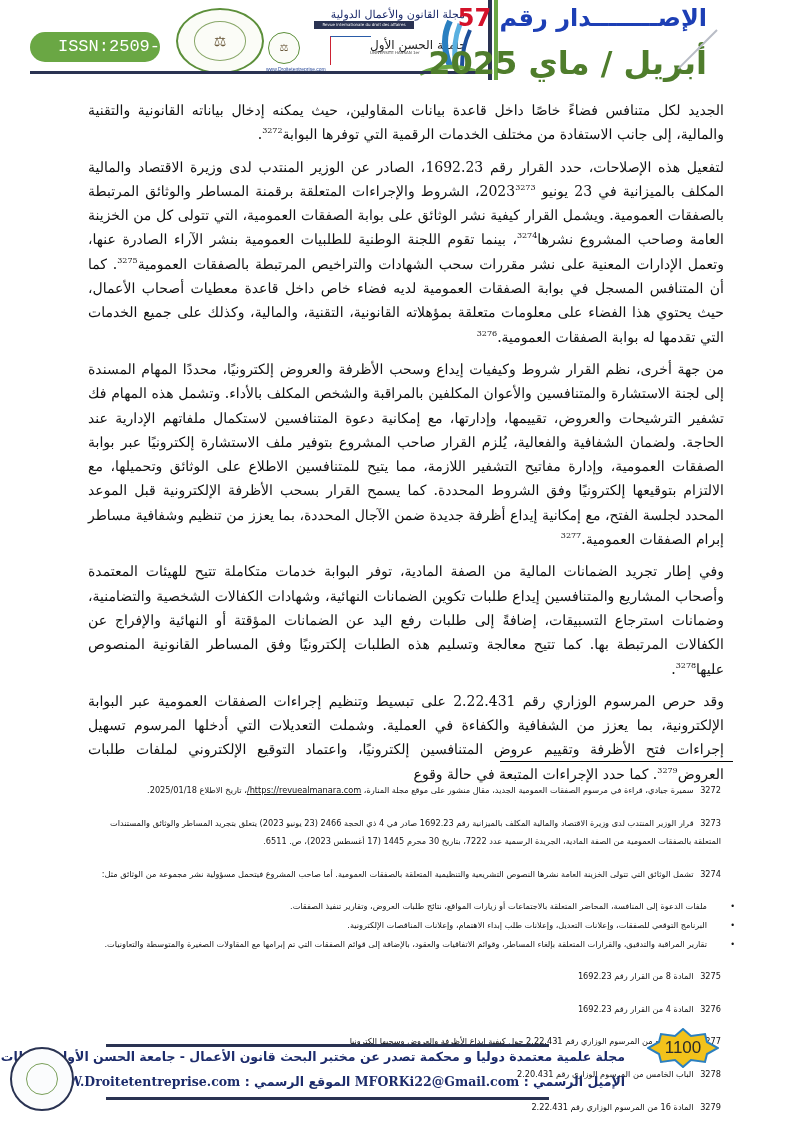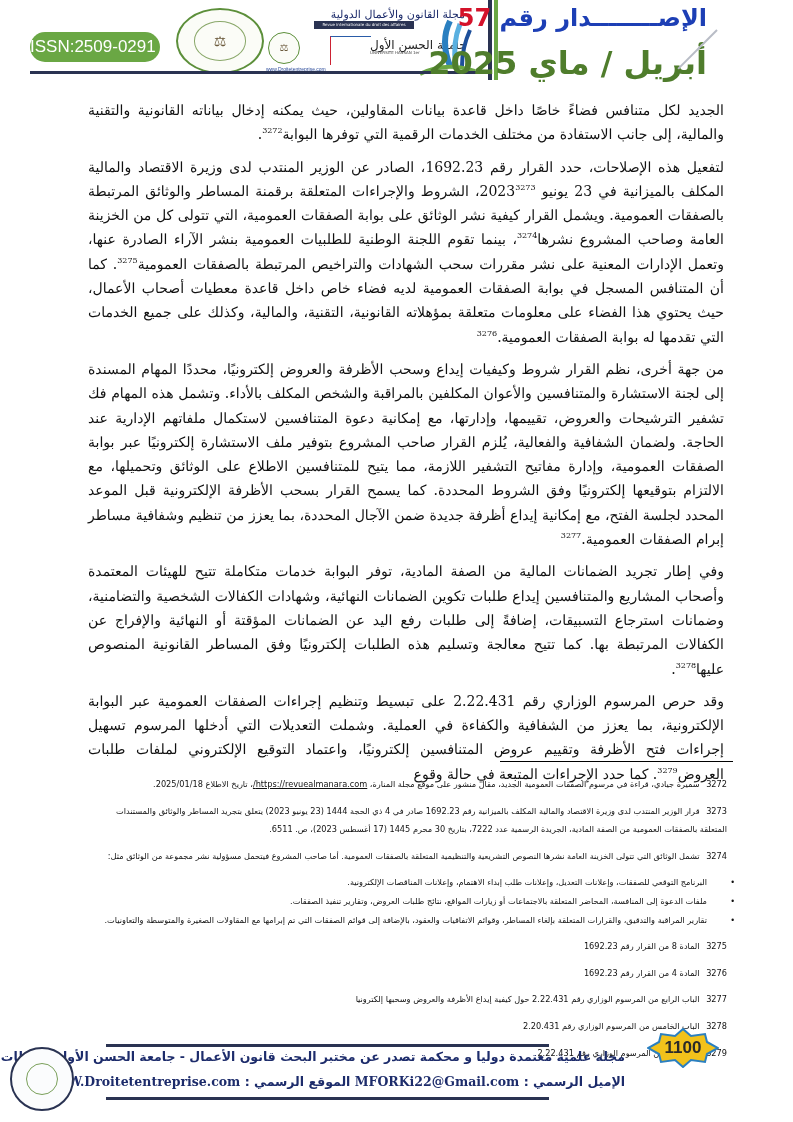--- a/index.html
+++ b/index.html
@@ -1,19 +1,19 @@
 <!DOCTYPE html>
 <html><head>
 <meta charset="utf-8">
 <style>
   html, body { margin:0; padding:0; background:#fff; }
   body { width:793px; height:1122px; position:relative; overflow:hidden; font-family:"DejaVu Sans", sans-serif; color:#111; }
   
   .header { position:absolute; left:0; top:0; width:793px; height:86px; }
-  .issn { position:absolute; left:30px; top:32px; width:130px; height:30px; background:#6aa744; border-radius:15px; color:#fff; font-family:Liberation Sans, sans-serif; font-size:17px; line-height:30px; text-align:left; }
+  .issn { position:absolute; left:30px; top:32px; width:130px; height:30px; background:#6aa744; border-radius:15px; color:#fff; font-family:Liberation Mono, monospace; font-size:17px; line-height:30px; text-align:right; }
   .seal { position:absolute; border-radius:50%; border:2px solid #5c8f3a; background:#fbfcf7; display:flex; align-items:center; justify-content:center; }
   .seal-lab { left:176px; top:8px; width:84px; height:62px; }
   .seal-inner { width:60%; height:60%; border-radius:50%; border:1px solid #8aa86a; display:flex; align-items:center; justify-content:center; font-size:14px; color:#6b5a3c; }
   .journal-logo { position:absolute; left:250px; top:6px; width:225px; height:64px; }
   .journal-title-ar { position:absolute; right:10px; top:2px; font-size:11px; color:#1d2c6b; font-family:"DejaVu Serif", serif; }
   .journal-subtitle { position:absolute; left:64px; top:15px; width:100px; height:8px; background:#2a3352; color:#fff; font-size:4px; line-height:8px; text-align:center; overflow:hidden; }
   .journal-seal { position:absolute; left:18px; top:26px; width:30px; height:30px; border-radius:50%; border:1.5px solid #5c8f3a; background:#fbfcf7; font-size:10px; text-align:center; line-height:30px; color:#6b5a3c; }
   .uni-logo { position:absolute; left:80px; top:30px; width:40px; height:28px; border-left:1.5px solid #c23; border-top:1.5px solid #2a5ca8; }
   .uni-text { position:absolute; left:120px; top:32px; font-size:12px; color:#222; }
   .uni-text2 { position:absolute; left:120px; top:44px; font-size:4px; color:#444; }
@@ -26,35 +26,35 @@
   .issue-num { color:#d4122a; }
   .issue-date { position:absolute; right:86px; top:44px; font-size:32px; font-weight:bold; color:#4f7d2c; font-family:"DejaVu Sans", sans-serif; direction:rtl; white-space:nowrap;text-align:right; }
   .diag-line { position:absolute; left:716px; top:30px; width:2px; height:55px; background:#b8bcc6; transform:rotate(45deg); transform-origin:top; }
   
   .content { position:absolute; left:80px; top:90px; width:652px; direction:rtl; text-align:justify; font-family:"DejaVu Serif", serif; font-size:14px; line-height:24.3px; }
   .content p { margin:8px; text-align-last:right; }
   sup { font-size:8px; line-height:0; vertical-align:super; }
   
   .fn-rule { position:absolute; right:60px; top:761px; width:233px; height:1px; background:#000; }
   .footnotes { position:absolute; left:80px; top:767px; width:655px; direction:rtl; font-family:"DejaVu Sans", sans-serif; font-size:8.2px; line-height:18.6px; color:#111; }
-  .footnotes p { margin:8px; }
+  .footnotes p { margin:14px; }
   .fn-num { margin-left:4px; }
   .footnotes ul { margin:0; padding:0 28px 0 0; list-style:none; }
   .footnotes li { position:relative; }
   .footnotes li::before { content:"•"; position:absolute; right:-28px; }
   .fn-link { color:#111; text-decoration:underline; }
   
   .footer-rule-top { position:absolute; left:106px; top:1044px; width:443px; height:3px; background:#2a3352; }
   .footer-rule-bot { position:absolute; left:106px; top:1097px; width:443px; height:3px; background:#2a3352; }
   .footer-line1 { position:absolute; right:168px; top:1049px; font-size:12.5px; font-weight:bold; color:#1d2c6b; direction:rtl; white-space:nowrap; font-family:"DejaVu Sans", sans-serif; }
   .footer-line2 { position:absolute; right:168px; top:1074px; font-size:12.5px; font-weight:bold; color:#1d2c6b; direction:rtl; white-space:nowrap; font-family:"DejaVu Sans", sans-serif; }
   .footer-line2 .latin { font-family:"DejaVu Serif", serif; }
   .page-badge { position:absolute; left:647px; top:1028px; width:72px; height:40px; }
   .page-badge svg { position:absolute; left:0; top:0; }
-  .page-num { position:absolute; left:0; top:0; width:72px; height:40px; line-height:40px; text-align:center; font-size:17px; font-weight:bold; color:#2a2a2a; font-family:"Liberation Sans", sans-serif; }
+  .page-num { position:absolute; left:0; top:0; width:72px; height:40px; line-height:40px; text-align:center; font-size:17px; font-weight:normal; color:#2a2a2a; font-family:"Liberation Sans", sans-serif; }
   .editor-seal { position:absolute; left:10px; top:1047px; width:60px; height:60px; border-radius:50%; border:2px solid #2a3352; background:#fbfcfd; }
   .editor-seal-inner { position:absolute; left:14px; top:14px; width:30px; height:30px; border-radius:50%; border:1px solid #7aa05a; }
 </style>
 </head>
 <body>
 
 <div class="header">
   <div class="issn">ISSN:2509-0291</div>
 
   <div class="seal seal-lab">
@@ -108,29 +108,29 @@
 </div>
 
 <div class="fn-rule"></div>
 <div class="footnotes">
   <p>
     <span class="fn-num">3272</span>
     <span>سميرة جيادي، قراءة في مرسوم الصفقات العمومية الجديد، مقال منشور على موقع مجلة المنارة، </span><span class="fn-link">https://revuealmanara.com/</span><span>، تاريخ الاطلاع 2025/01/18.</span>
   </p>
   <p>
     <span class="fn-num">3273</span>
-    <span>قرار الوزير المنتدب لدى وزيرة الاقتصاد والمالية المكلف بالميزانية رقم 1692.23 صادر في 4 ذي الحجة 1444 (23 يونيو 2023) يتعلق بتجريد المساطر والوثائق والمستندات المتعلقة بالصفقات العمومية من الصفة المادية، الجريدة الرسمية عدد 7222، بتاريخ 30 محرم 1445 (17 أغسطس 2023)، ص. 6511.</span>
+    <span>قرار الوزير المنتدب لدى وزيرة الاقتصاد والمالية المكلف بالميزانية رقم 1692.23 صادر في 4 ذي الحجة 2466 (23 يونيو 2023) يتعلق بتجريد المساطر والوثائق والمستندات المتعلقة بالصفقات العمومية من الصفة المادية، الجريدة الرسمية عدد 7222، بتاريخ 30 محرم 1445 (17 أغسطس 2023)، ص. 6511.</span>
   </p>
   <p>
     <span class="fn-num">3274</span>
     <span>تشمل الوثائق التي تتولى الخزينة العامة نشرها النصوص التشريعية والتنظيمية المتعلقة بالصفقات العمومية. أما صاحب المشروع فيتحمل مسؤولية نشر مجموعة من الوثائق مثل:</span>
   </p>
   <ul>
+    <li>ملفات الدعوة إلى المنافسة، المحاضر المتعلقة بالاجتماعات أو زيارات المواقع، نتائج طلبات العروض، وتقارير تنفيذ الصفقات.</li>
     <li>البرنامج التوقعي للصفقات، وإعلانات التعديل، وإعلانات طلب إبداء الاهتمام، وإعلانات المناقصات الإلكترونية.</li>
-    <li>ملفات الدعوة إلى المنافسة، المحاضر المتعلقة بالاجتماعات أو زيارات المواقع، نتائج طلبات العروض، وتقارير تنفيذ الصفقات.</li>
     <li>تقارير المراقبة والتدقيق، والقرارات المتعلقة بإلغاء المساطر، وقوائم الاتفاقيات والعقود، بالإضافة إلى قوائم الصفقات التي تم إبرامها مع المقاولات الصغيرة والمتوسطة والتعاونيات.</li>
   </ul>
   <p>
     <span class="fn-num">3275</span>
     <span>المادة 8 من القرار رقم 1692.23</span>
   </p>
   <p>
     <span class="fn-num">3276</span>
     <span>المادة 4 من القرار رقم 1692.23</span>
   </p>

